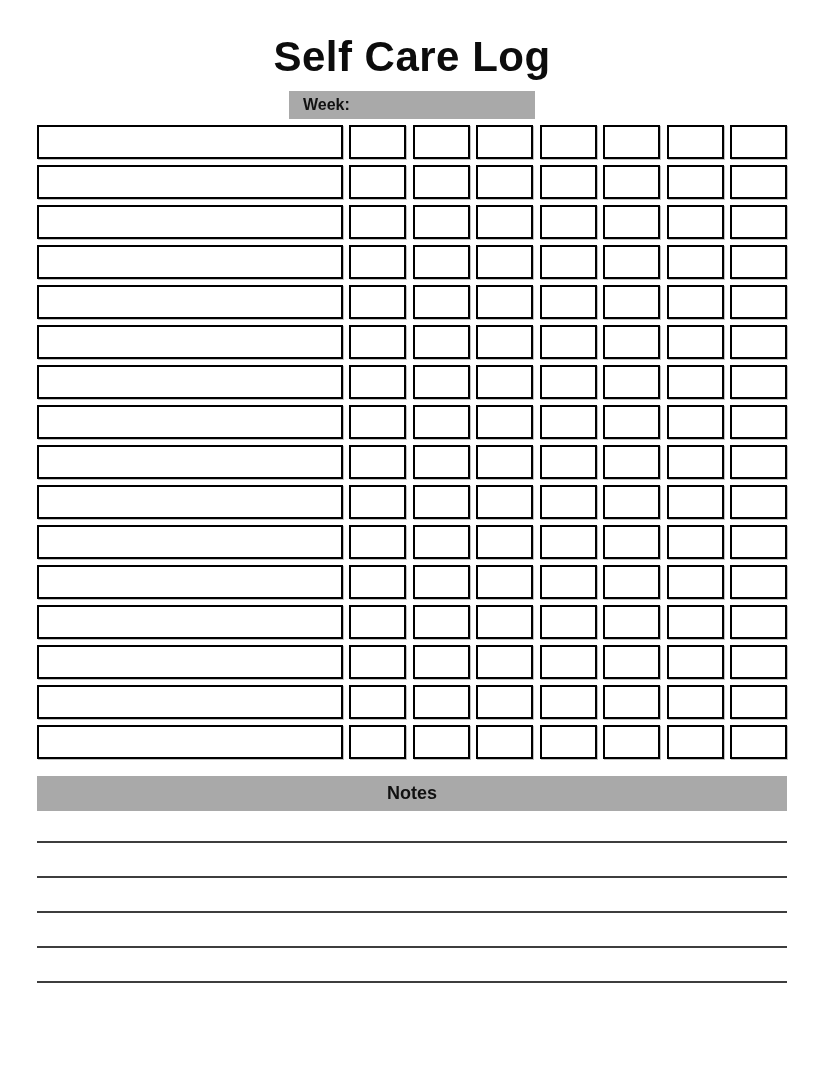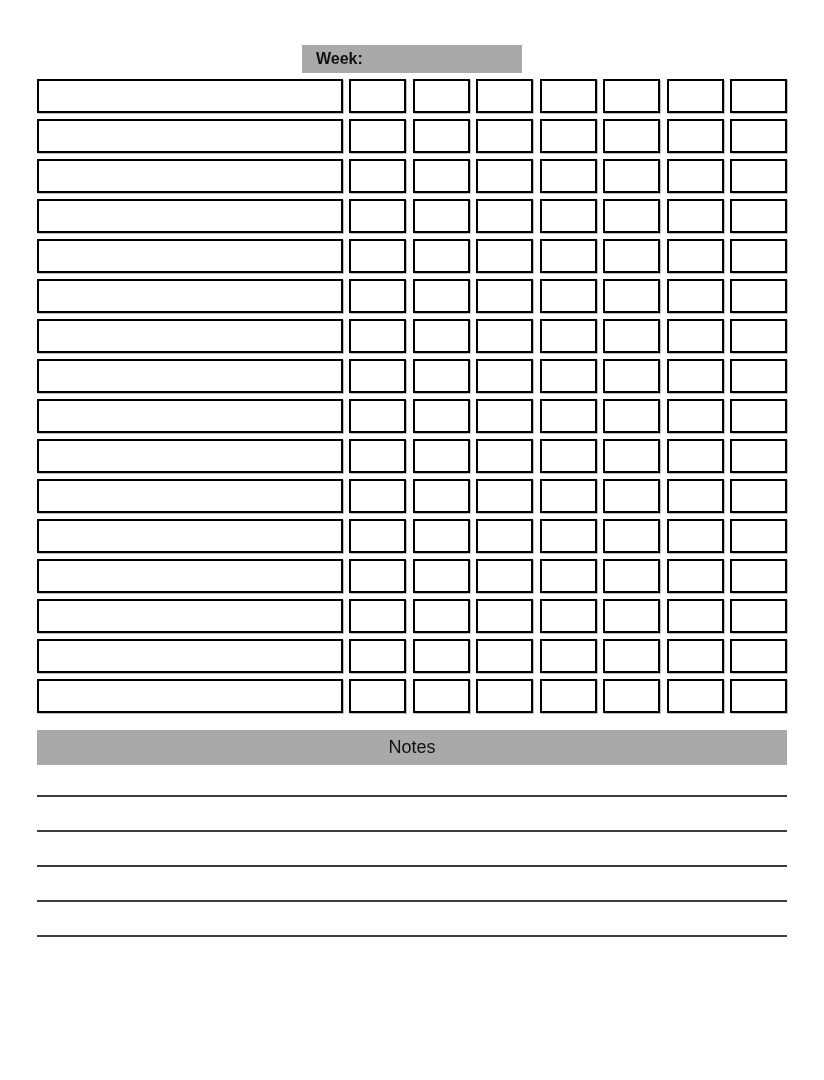--- a/index.html
+++ b/index.html
@@ -17,21 +17,21 @@
   }
   .title {
     text-align: center;
     font-size: 42px;
     line-height: 1.1;
     font-weight: 800;
     letter-spacing: 0.5px;
     color: #0c0c0c;
   }
   .week-box {
-    width: 220px;
+    width: 246px;
     height: 28px;
     margin: 11px auto 0;
     background: var(--header-bg, #a9a9a9);
     display: flex;
     align-items: center;
     padding-left: 14px;
     font-weight: bold;
     font-size: 16px;
   }
   .week-value { flex: 1; height: 100%; }
@@ -81,35 +81,36 @@
     border: 2px solid var(--border, #000000);
     box-shadow: 1px 1px 0 rgba(0,0,0,0.25);
   }
   .notes-bar {
     margin-top: 17px;
     height: 35px;
     background: var(--header-bg, #a9a9a9);
     display: flex;
     align-items: center;
     justify-content: center;
-    font-weight: normal;
+    font-weight: bold;
     font-size: 18px;
   }
   .notes-line {
     height: 0;
     border-bottom: 2px solid var(--line, #3d3d3d);
     margin-top: 33px;
   }
   .notes-line:first-child { margin-top: 30px; }
 </style>
 </head>
 <body>
 
 <div class="page">
 
+  <h1 class="title">Self Care Log</h1>
 
   <div class="week-box">
     <span>Week:</span>
     <span class="week-value"></span>
   </div>
 
   <div>
     <div id="rows">
         <div class="row">
           <div class="task-cell"></div>

